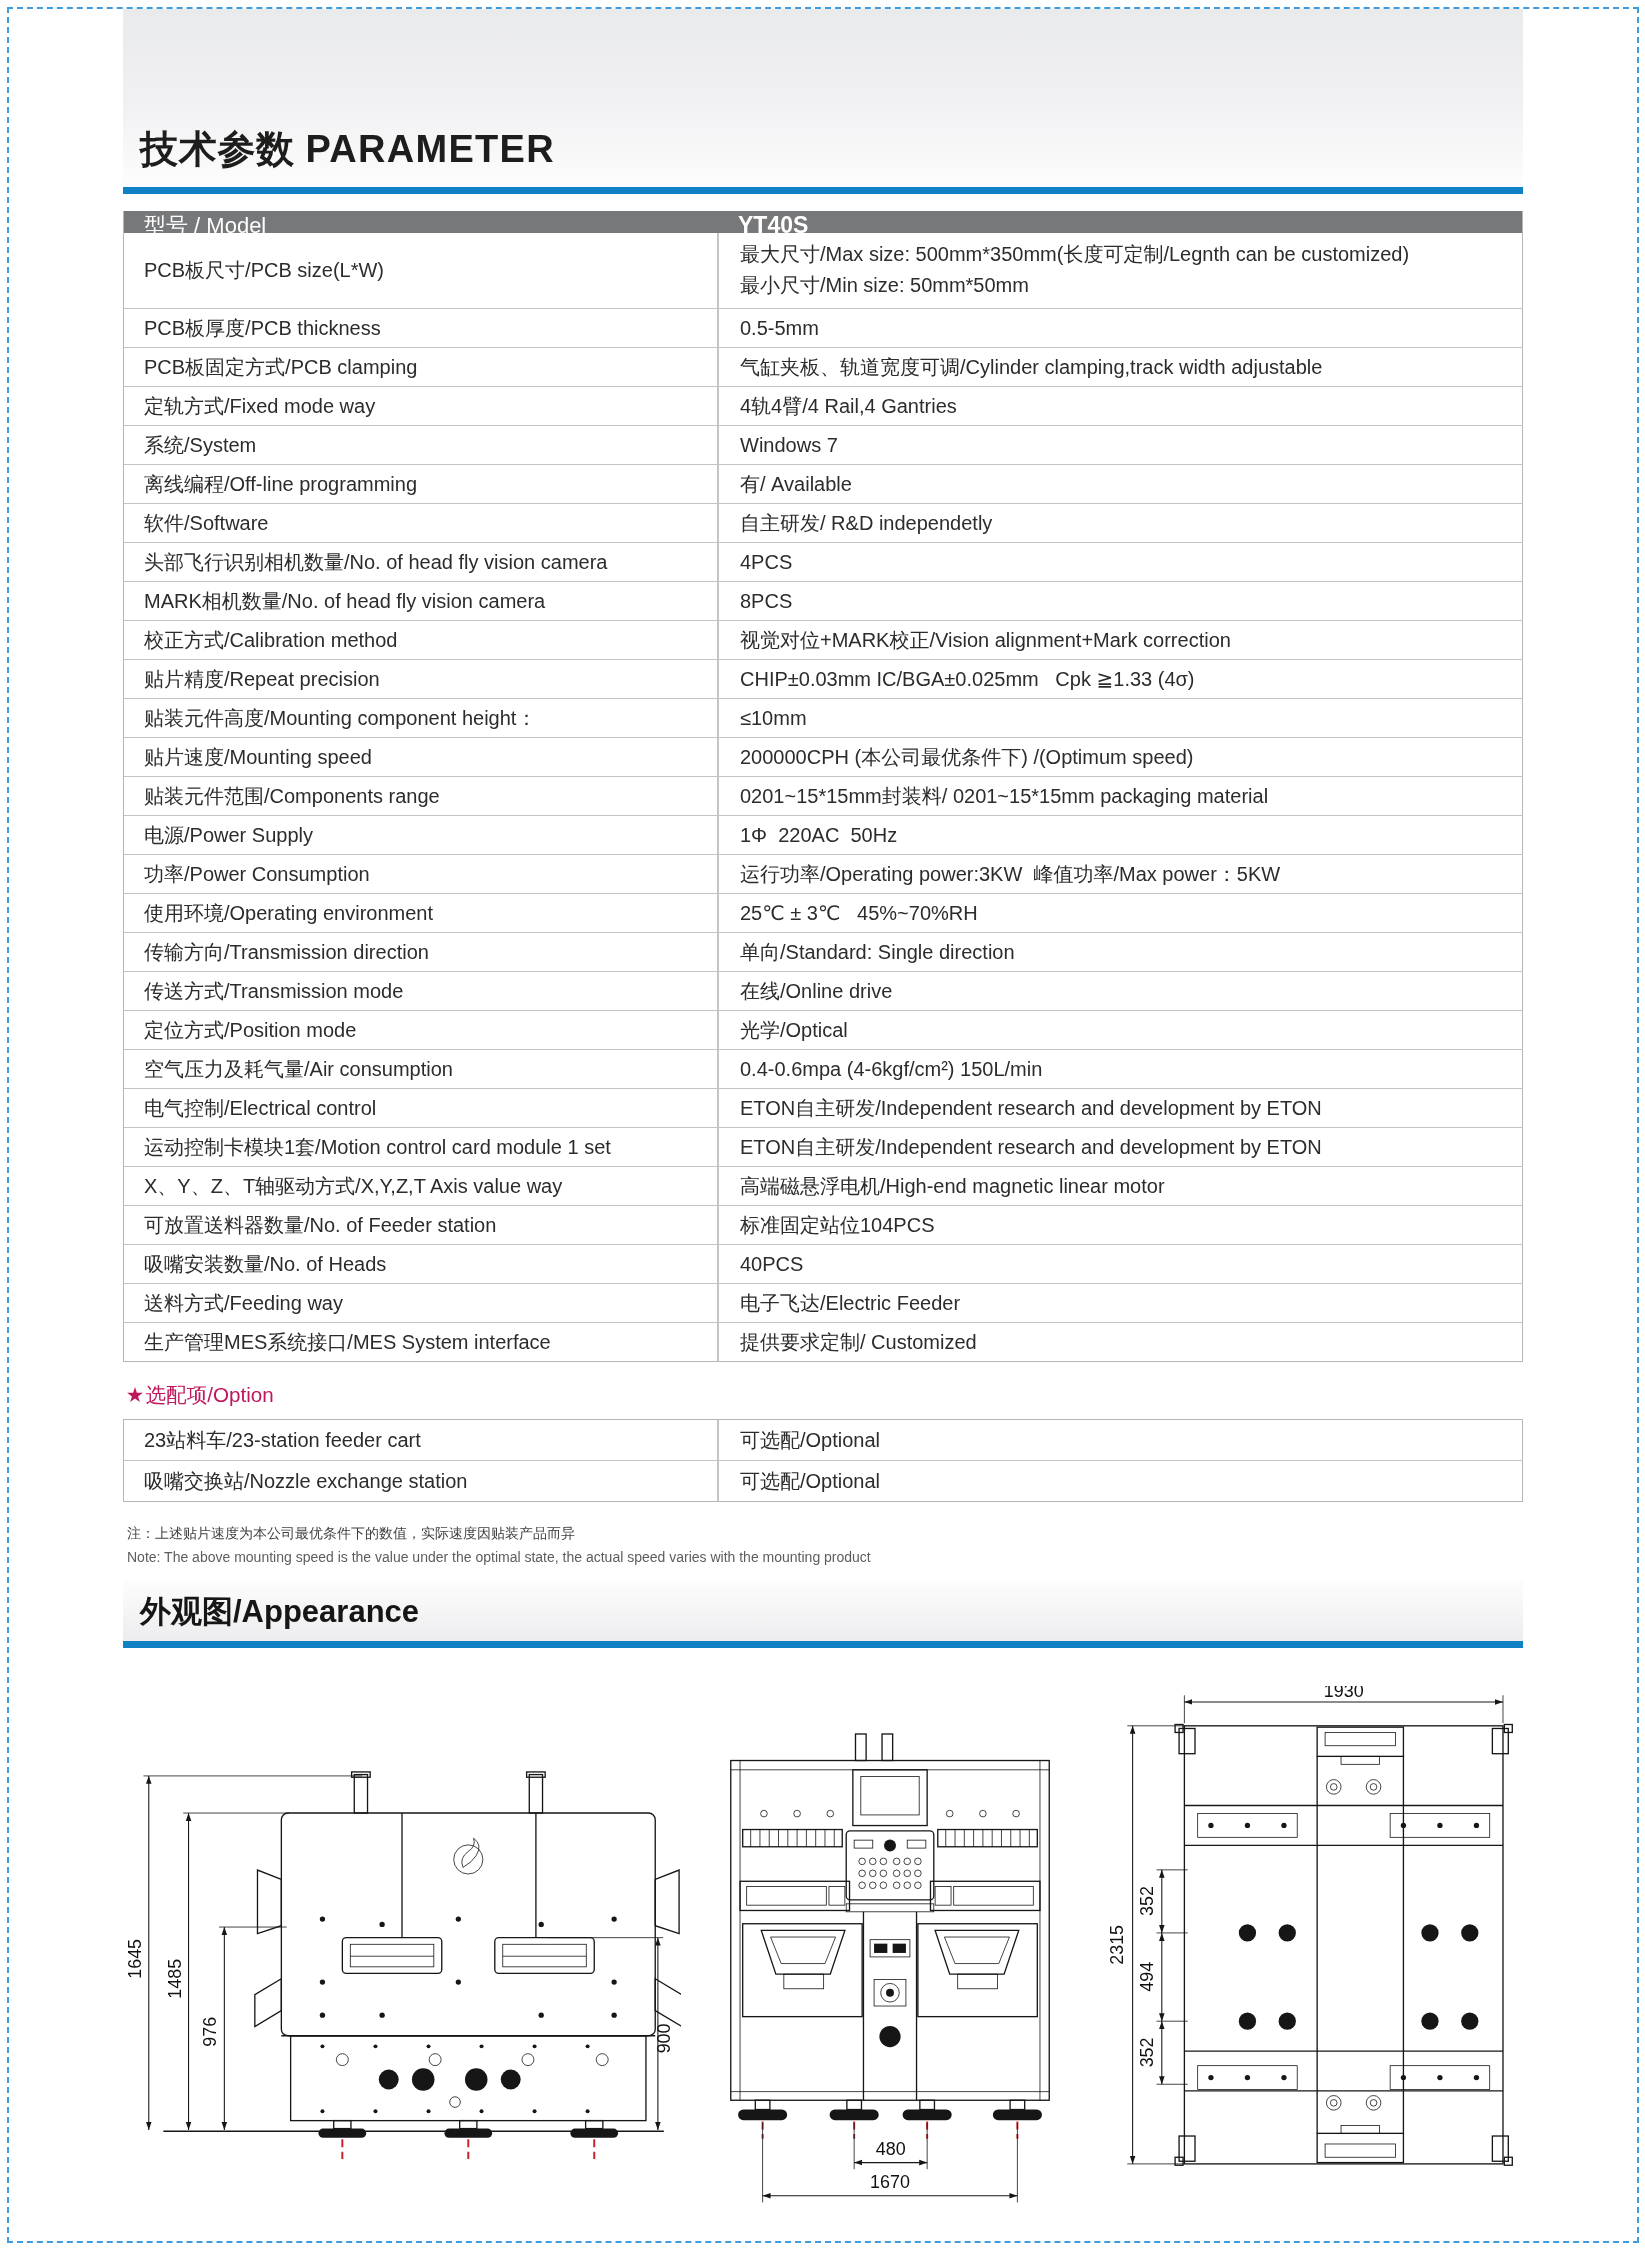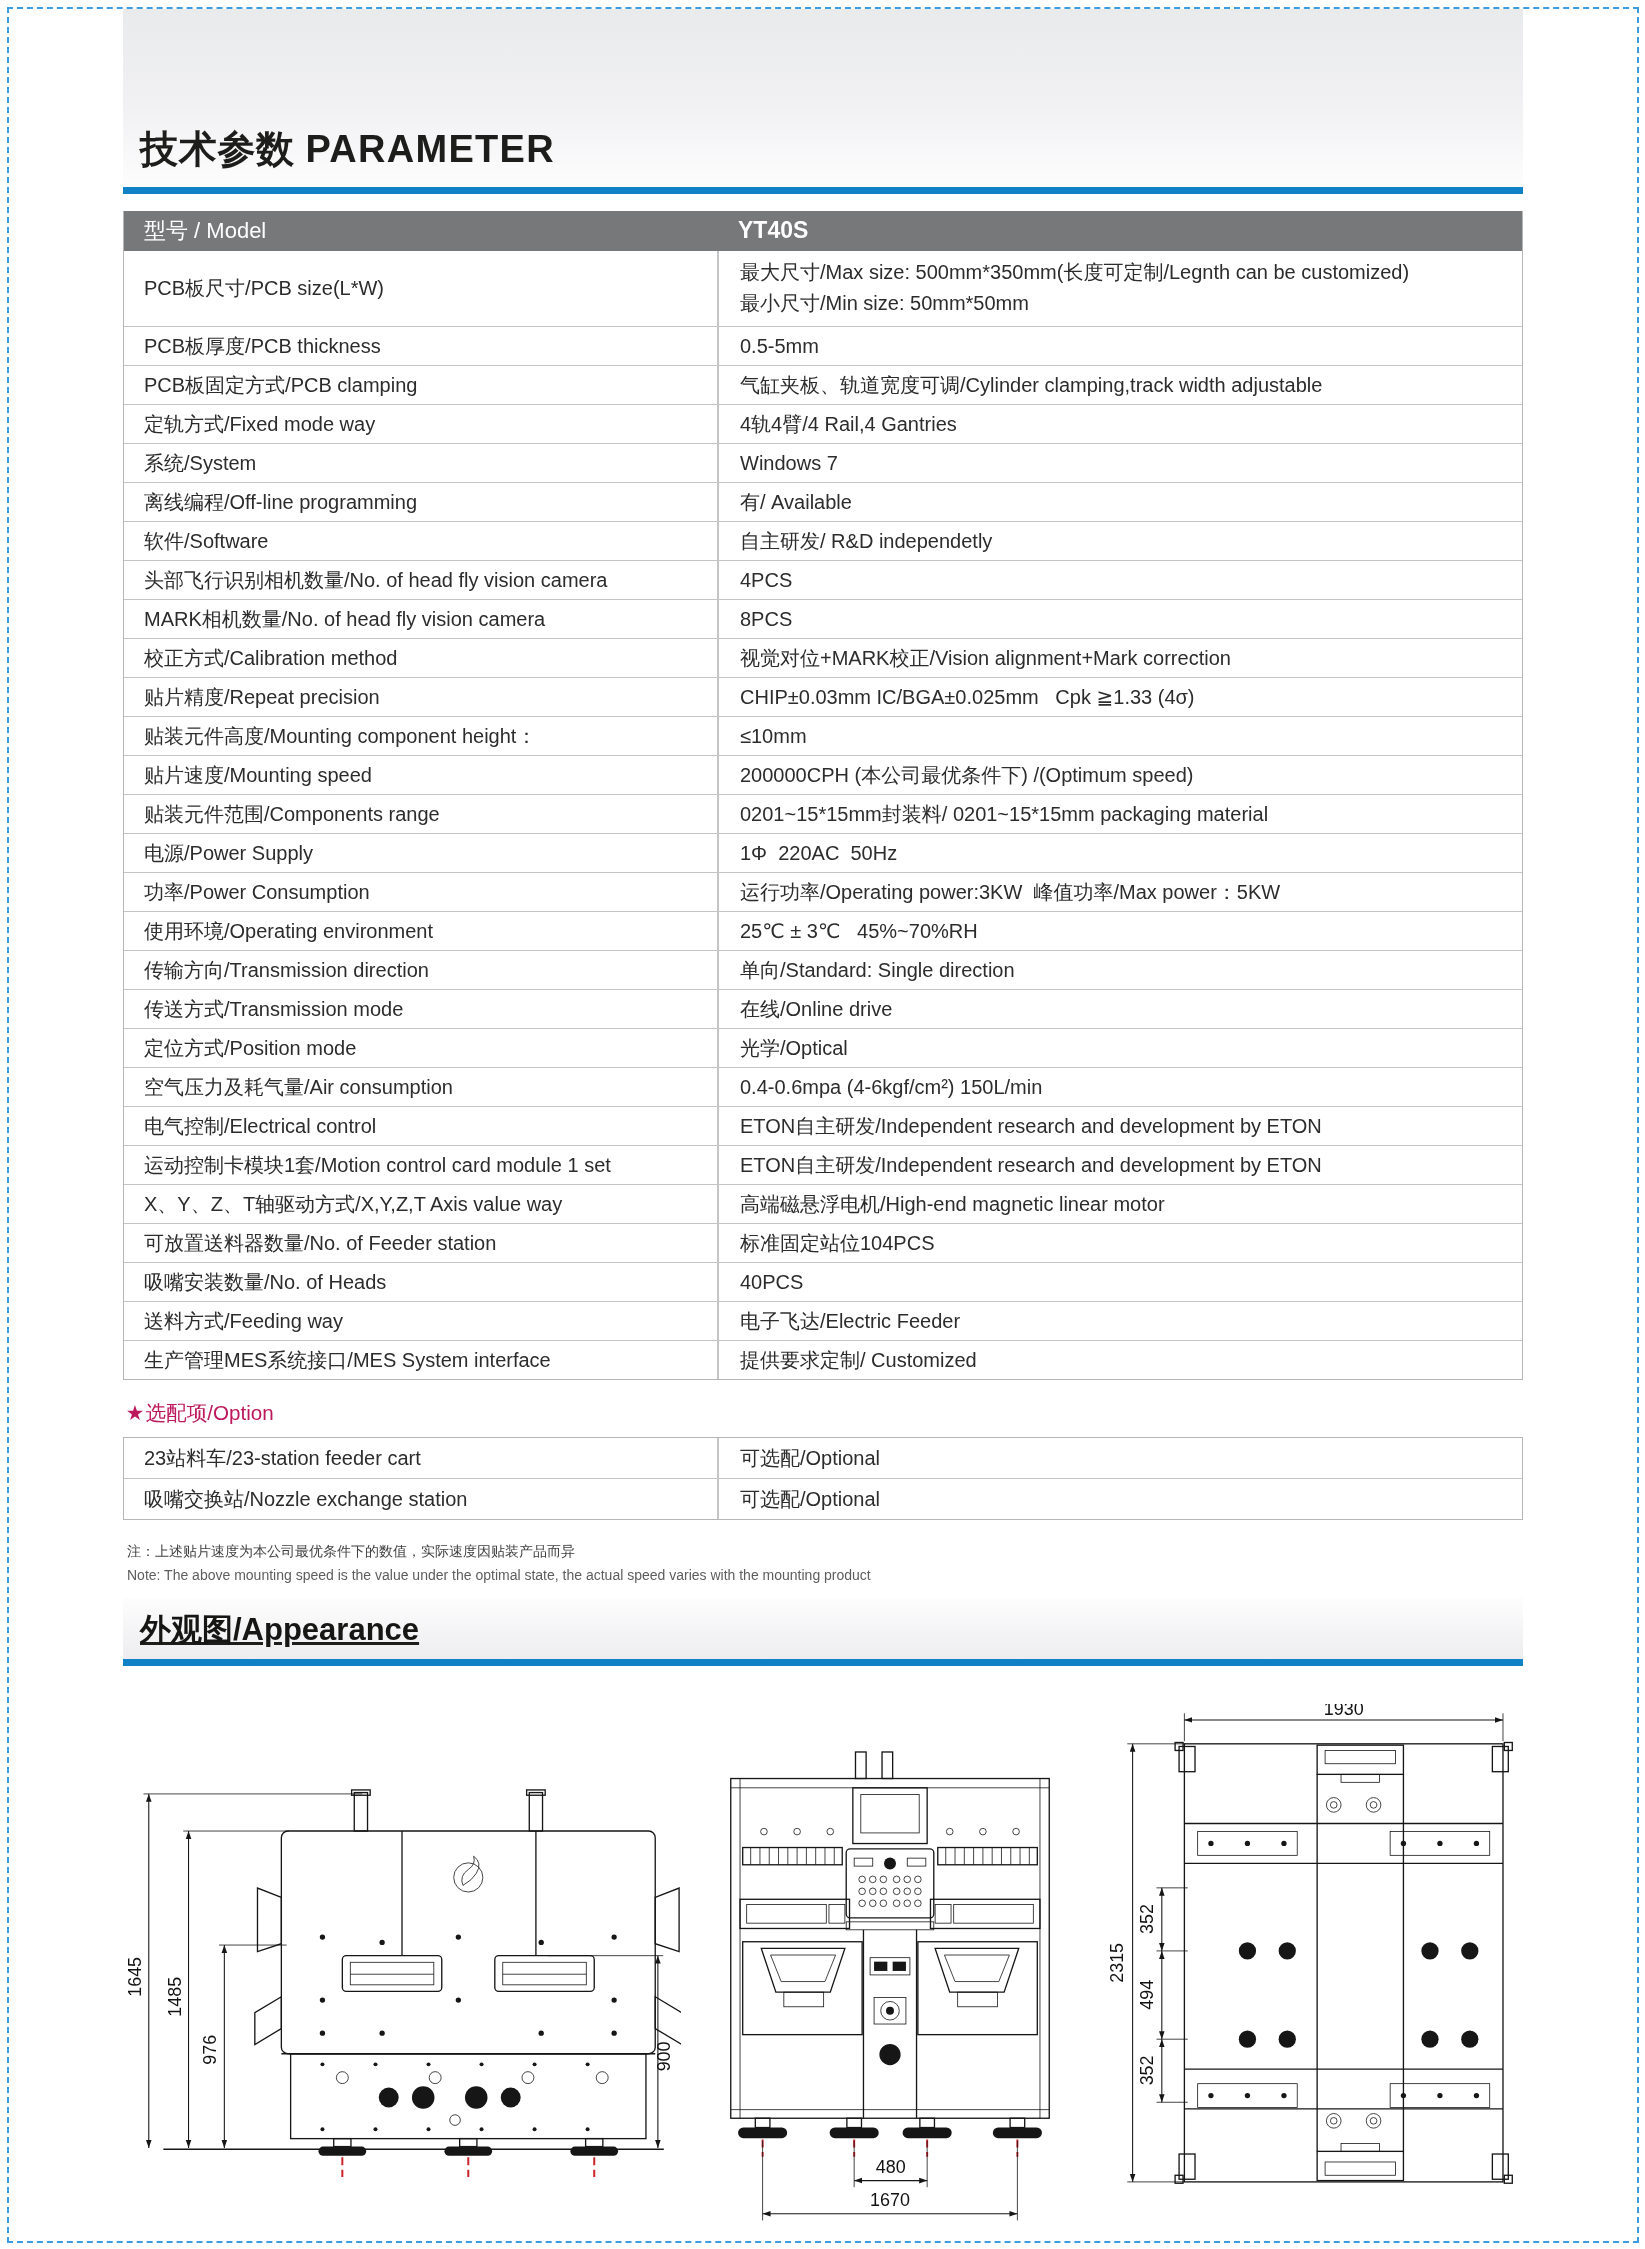--- a/index.html
+++ b/index.html
@@ -22,21 +22,21 @@
   .top-band h1{margin:0;font-size:38px;font-weight:700;letter-spacing:0.7px;}
   .top-band h1 .en{font-weight:600;margin-left:10.6px;letter-spacing:1.3px;}
   .blue-line{height:7.3px;background:#1181c6;}
 
   
   .spec-table{
     margin-top:17px;border:1.3px solid #b5b6b8;border-top:none;background:#fff;
   }
   .spec-header{
     display:grid;grid-template-columns:593px 1fr;align-items:center;
-    background:#77787a;color:#fff;height:40px;
+    background:#77787a;color:#fff;height:22px;
   }
   .spec-header .hcell{padding-left:20px;font-size:22px;font-weight:400;}
   .spec-header .hval{font-weight:700;font-size:23px;padding-left:21px;}
   .spec-row{
     display:grid;grid-template-columns:593px 1fr;align-items:stretch;
     border-top:1.3px solid #c3c4c6;min-height:38px;
   }
   .spec-row:first-of-type{border-top:none;}
   .cell{display:flex;align-items:center;font-size:20px;color:#2c2c2c;}
   .cell.label{padding-left:20px;}
@@ -53,21 +53,21 @@
 
   
   .notes{margin-top:22.6px;padding-left:4px;}
   .note-zh{font-size:14px;color:#3f3f3f;margin:0 0 6.6px 0;}
   .note-en{font-size:14px;color:#5d5d5d;margin:0;}
 
   
   .appear-band{
     margin-top:14.6px;height:61px;display:flex;align-items:flex-end;
     background:linear-gradient(180deg,#fdfdfe 0%,#ededef 100%);
-    padding:0 0 8px 17px;box-sizing:border-box;text-decoration:underline;
+    padding:0 0 8px 17px;box-sizing:border-box;
   }
   .appear-band h2{margin:0;font-size:31px;font-weight:700;color:#161614;}
 
   
   .drawings{margin-top:38px;display:flex;justify-content:space-between;align-items:flex-start;}
   svg{display:block;}
   svg .ln{stroke:#161616;stroke-width:2;fill:none;}
   svg .thin{stroke:#161616;stroke-width:1.2;fill:none;}
   svg .dim{stroke:#161616;stroke-width:1.6;fill:none;}
   svg .fillb{fill:#161616;stroke:none;}

